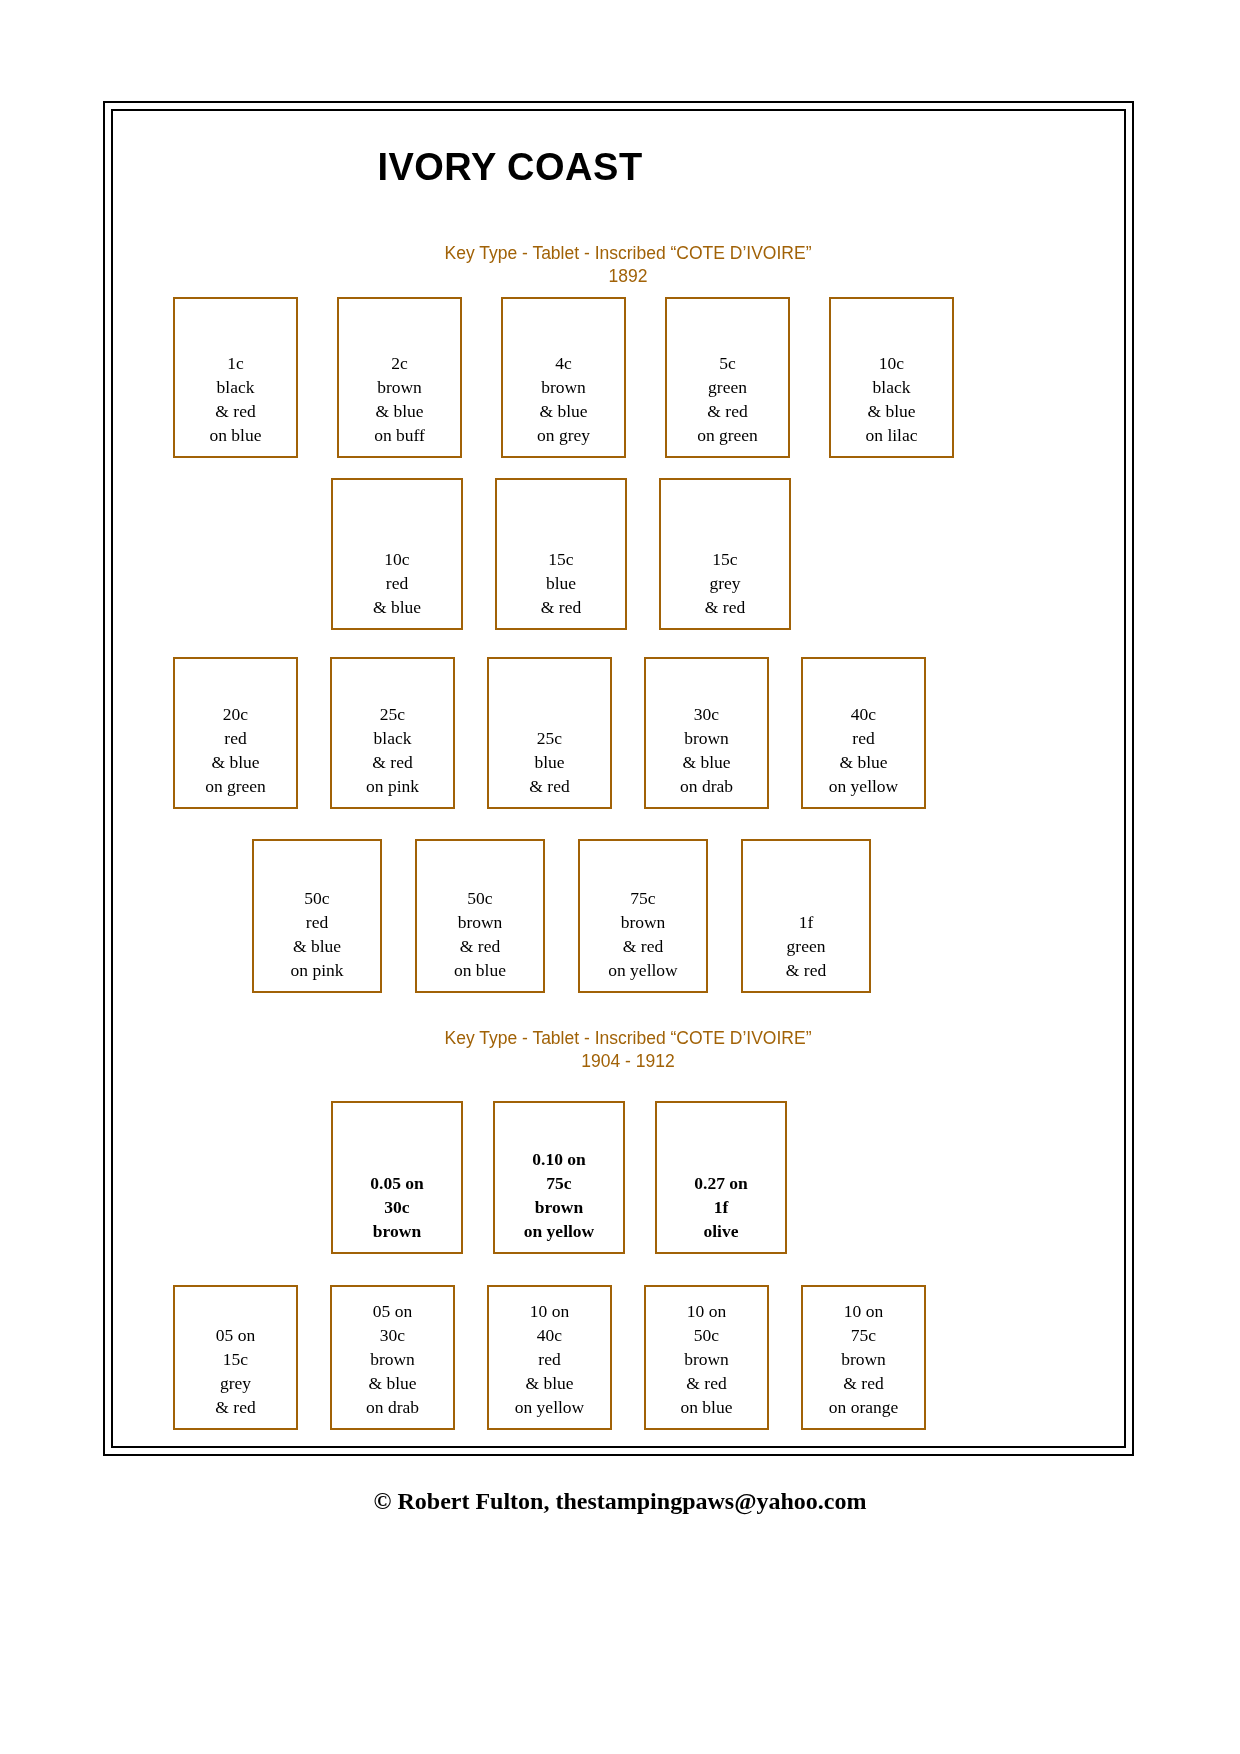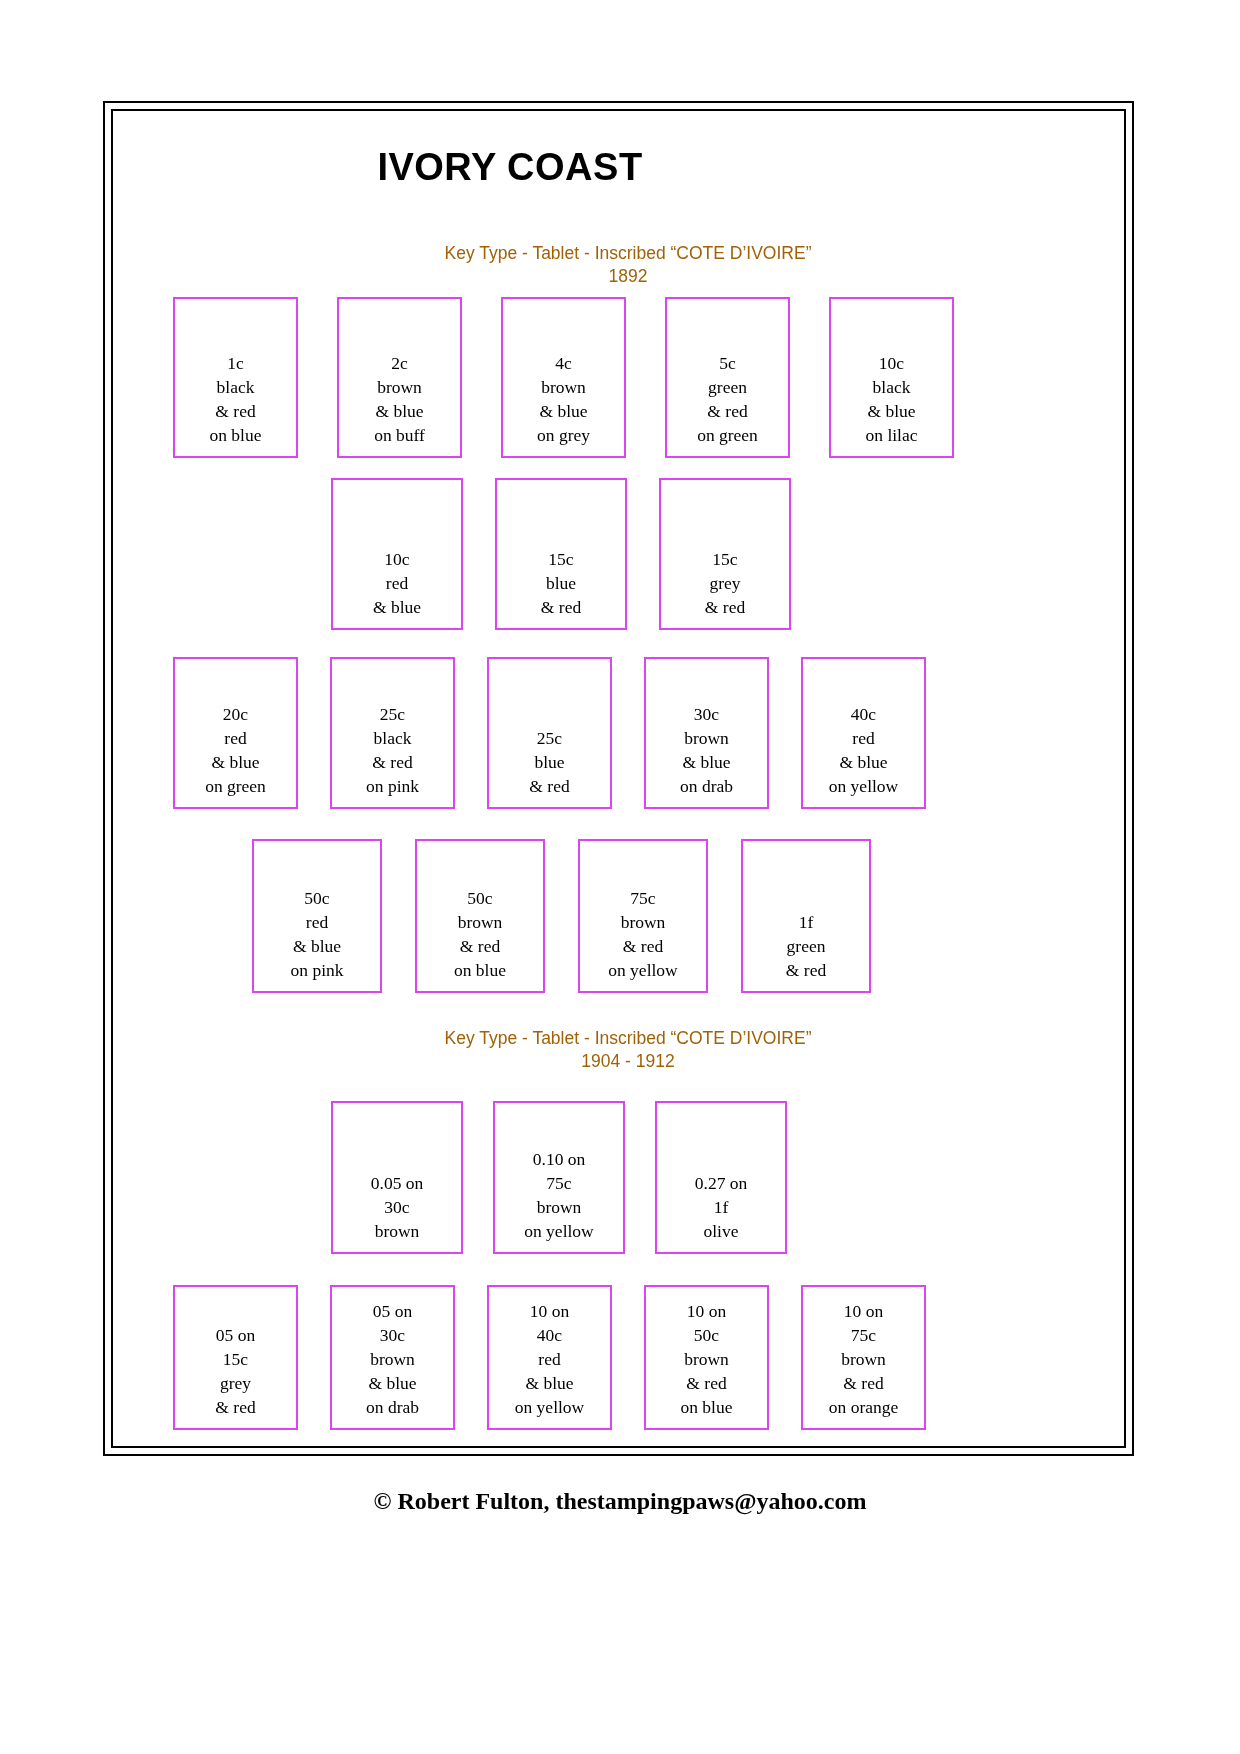--- a/index.html
+++ b/index.html
@@ -82,21 +82,21 @@
     font-weight: bold;
   }
 
   
   .stamp-row {
     position: absolute;
     display: flex;
     align-items: flex-start;
   }
   .stamp-box {
-    border: 2px solid #d946ef;
+    border: 2px solid #a16207;
     box-sizing: border-box;
     background: #fff;
     display: flex;
     flex-direction: column;
     justify-content: flex-end;
     align-items: center;
     text-align: center;
     font-family: "Liberation Serif", "DejaVu Serif", serif;
     font-size: 17.5px;
     line-height: 24px;
@@ -113,21 +113,21 @@
   #row-2 { left: 331px; top: 478px; gap: 32px; }
   #row-2 .stamp-box { width: 132px; height: 152px; }
 
   #row-3 { left: 173px; top: 657px; gap: 32px; }
   #row-3 .stamp-box { width: 125px; height: 152px; text-align: right; }
 
   #row-4 { left: 252px; top: 839px; gap: 33px; }
   #row-4 .stamp-box { width: 130px; height: 154px; }
 
   #row-5 { left: 331px; top: 1101px; gap: 30px; }
-  #row-5 .stamp-box { width: 132px; height: 153px; }
+  #row-5 .stamp-box { width: 132px; height: 153px; font-weight: bold; }
 
   #row-6 { left: 173px; top: 1285px; gap: 32px; }
   #row-6 .stamp-box { width: 125px; height: 145px; }
 </style>
 </head>
 <body>
 
 <div id="page-frame">
   <div id="page-frame-inner"></div>
 </div>

